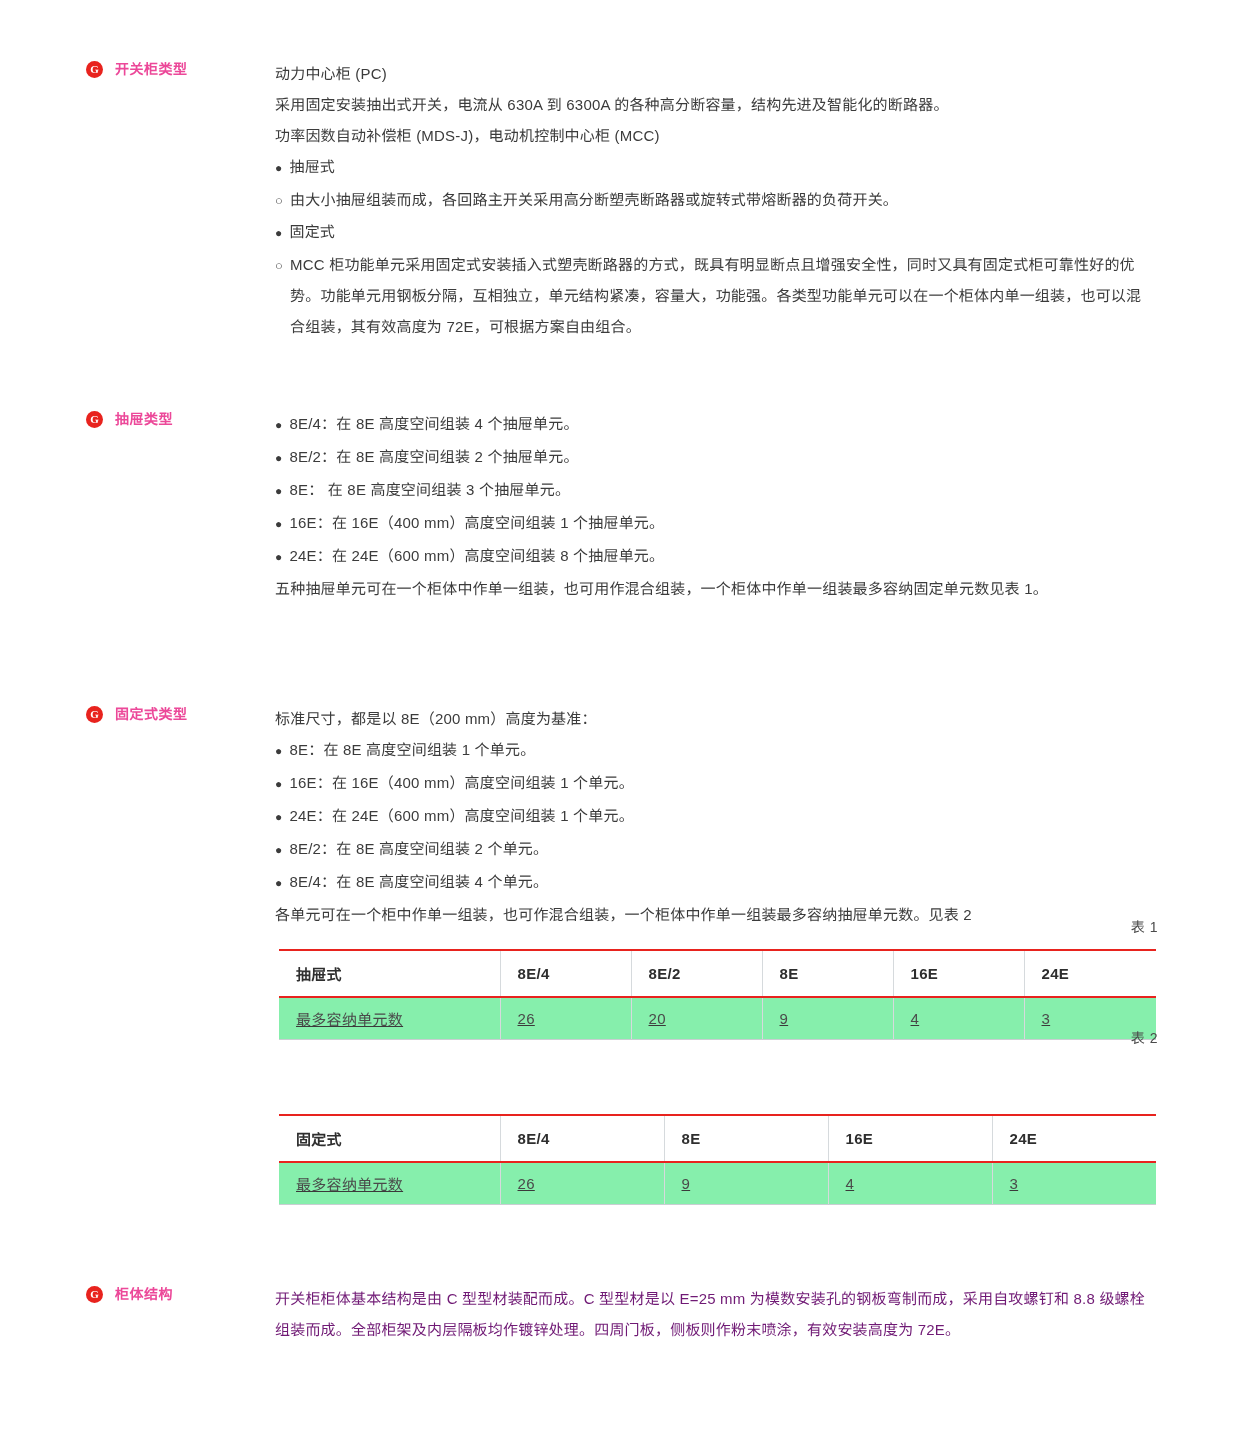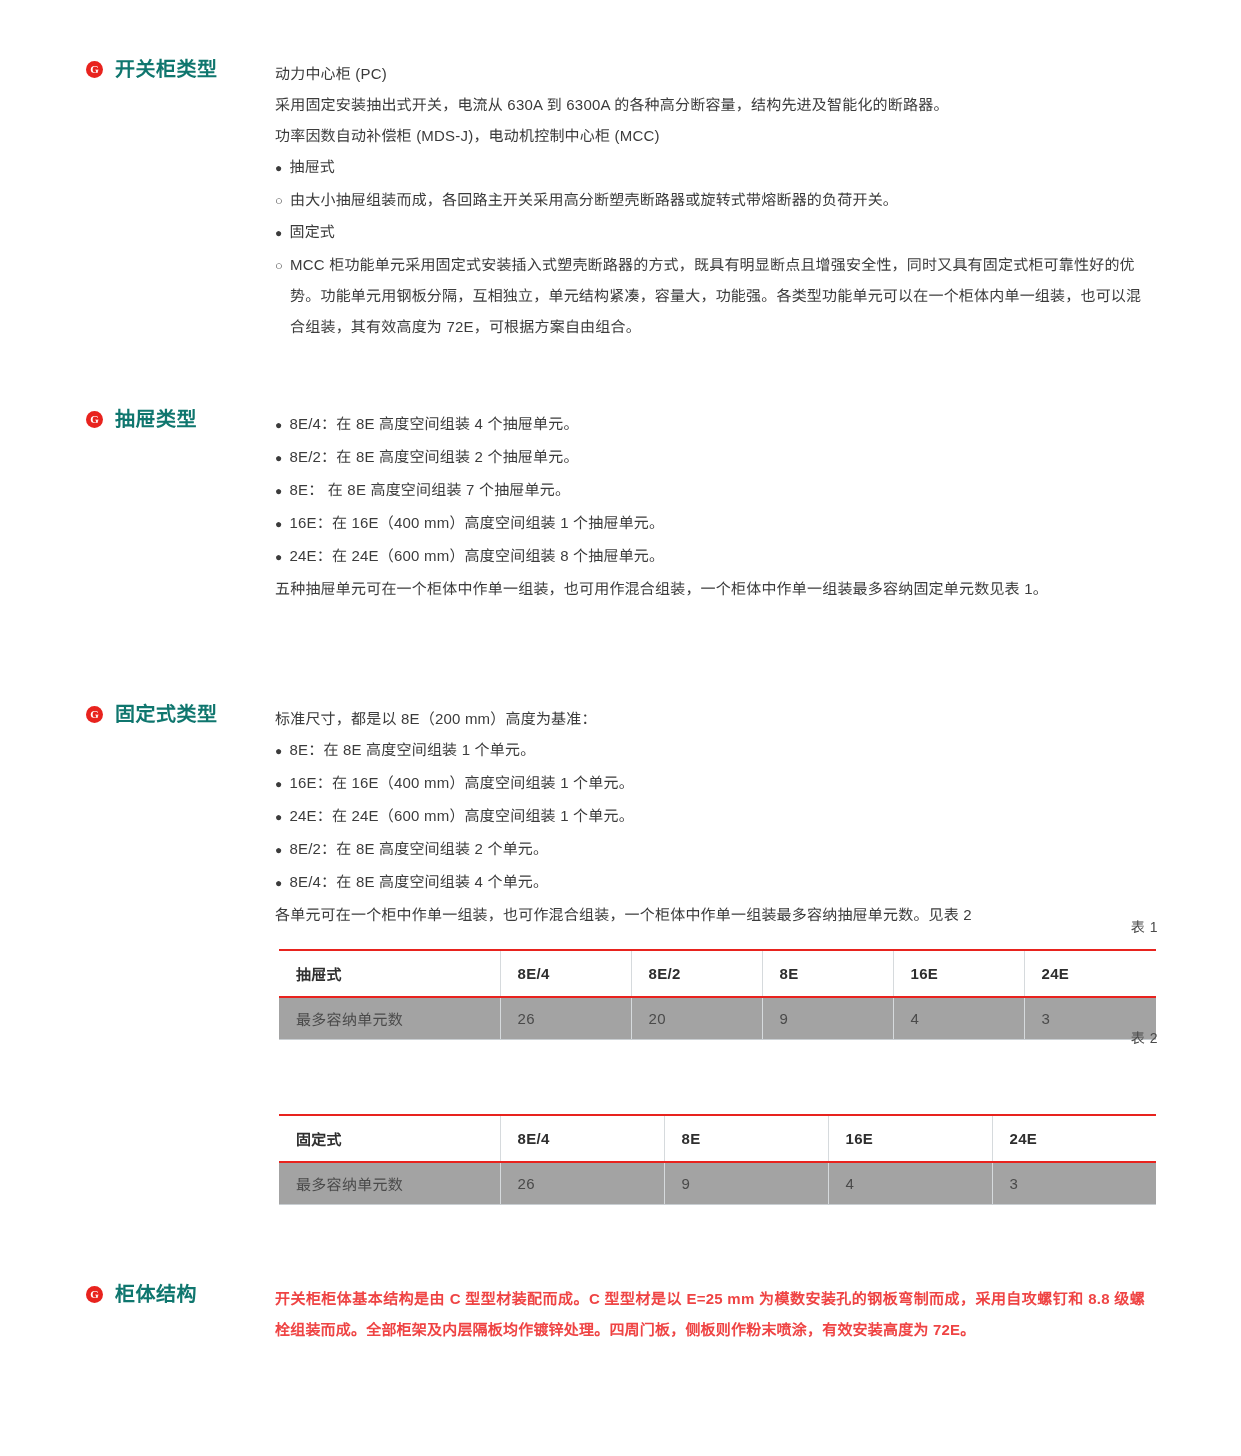--- a/index.html
+++ b/index.html
@@ -53,22 +53,22 @@
     line-height: 17px;
     text-align: center;
     font-weight: bold;
     font-family: "Liberation Serif", serif;
     margin-top: 2px;
     margin-right: 12px;
     user-select: none;
   }
 
   .section-title {
-    color: #0f766e;
-    font-size: 20px;
+    color: #ec4899;
+    font-size: 14px;
     line-height: 21px;
     font-weight: bold;
     letter-spacing: 0.5px;
     white-space: nowrap;
   }
 
   .content-col {
     flex: 1 1 auto;
     padding-right: 96px;
   }
@@ -76,24 +76,23 @@
   .line {
     font-size: 15px;
     line-height: 31px;
     color: #3b3b3b;
     letter-spacing: 0.2px;
   }
 
   .para {
     font-size: 15px;
     line-height: 31px;
-    color: #ef4444;
+    color: #701a75;
     letter-spacing: 0.2px;
     text-align: justify;
-    font-weight: bold;
   }
 
   .bullet-line {
     font-size: 15px;
     line-height: 31px;
     color: #3b3b3b;
     letter-spacing: 0.2px;
     display: flex;
     align-items: baseline;
   }
@@ -136,21 +135,22 @@
     text-align: left;
     font-weight: bold;
     color: #2e2e2e;
     padding: 12px 0 12px 17px;
     height: 47px;
     letter-spacing: 0.3px;
   }
   table.spec tr.head-row th:last-child { border-right: none; margin-top: 15px; }
 
   table.spec tr.data-row {
-    background: #a3a3a3;
+    background: #86efac;
+    text-decoration: underline;
   }
   table.spec tr.data-row td {
     border-bottom: 1px solid #c9ced2;
     border-right: 1px solid #d6dadd;
     text-align: left;
     color: #4a4a4a;
     padding: 10px 0 10px 17px;
     height: 41px;
     letter-spacing: 0.3px;
   }
@@ -198,21 +198,21 @@
         <div class="bullet-line">
           <span class="glyph">●</span>
           <span class="btext">8E/4：在 8E 高度空间组装 4 个抽屉单元。</span>
         </div>
         <div class="bullet-line">
           <span class="glyph">●</span>
           <span class="btext">8E/2：在 8E 高度空间组装 2 个抽屉单元。</span>
         </div>
         <div class="bullet-line">
           <span class="glyph">●</span>
-          <span class="btext">8E： 在 8E 高度空间组装 7 个抽屉单元。</span>
+          <span class="btext">8E： 在 8E 高度空间组装 3 个抽屉单元。</span>
         </div>
         <div class="bullet-line">
           <span class="glyph">●</span>
           <span class="btext">16E：在 16E（400 mm）高度空间组装 1 个抽屉单元。</span>
         </div>
         <div class="bullet-line">
           <span class="glyph">●</span>
           <span class="btext">24E：在 24E（600 mm）高度空间组装 8 个抽屉单元。</span>
         </div>
         <div class="line">五种抽屉单元可在一个柜体中作单一组装，也可用作混合组装，一个柜体中作单一组装最多容纳固定单元数见表 1。</div>

